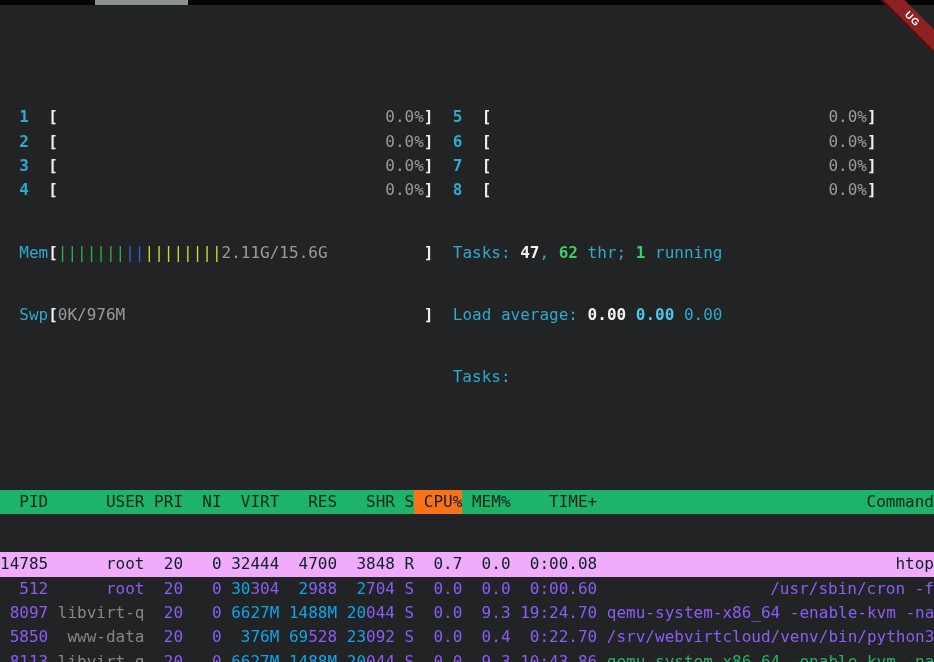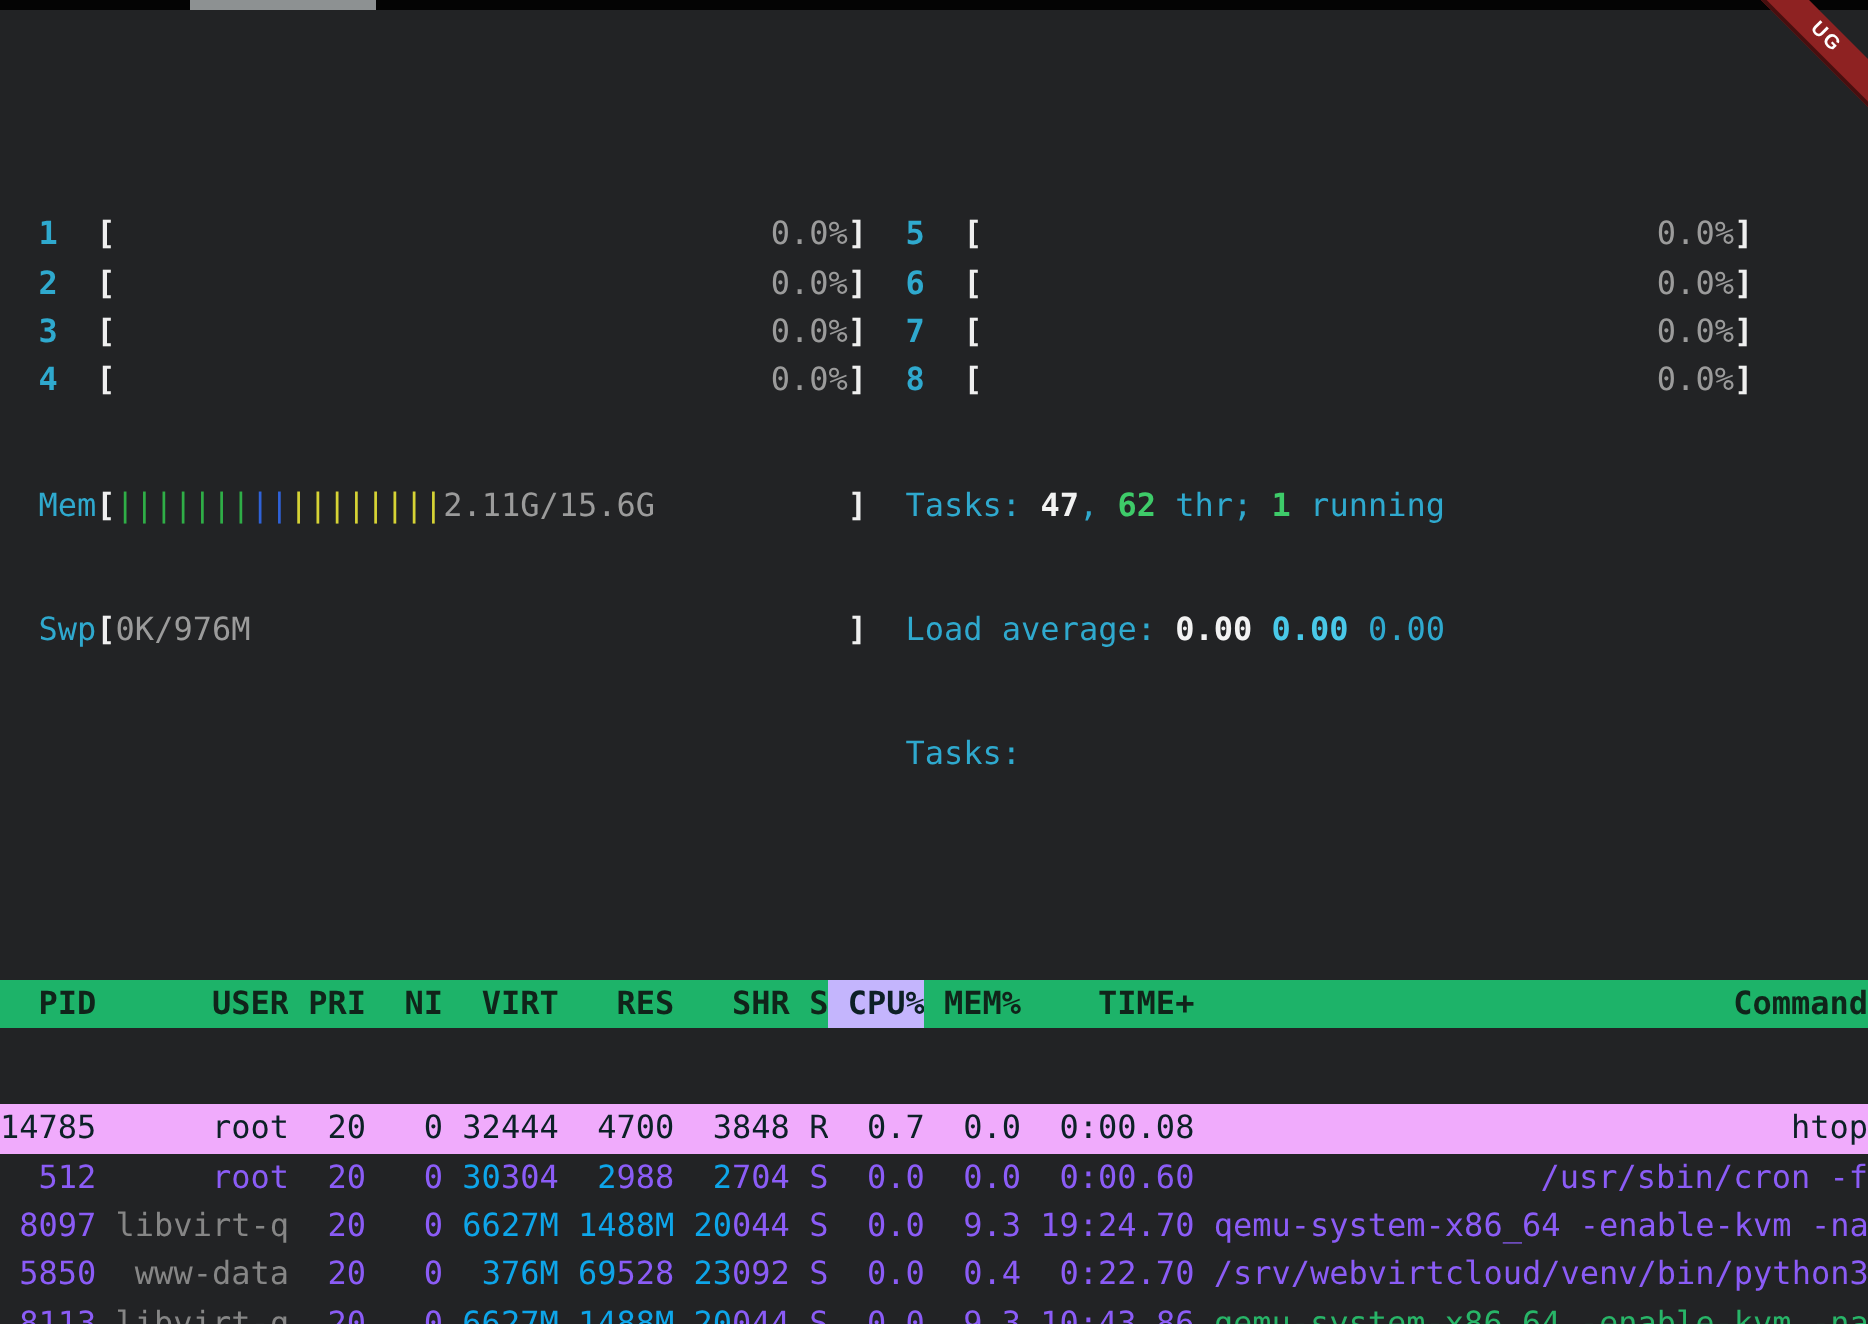--- a/index.html
+++ b/index.html
@@ -25,23 +25,23 @@
   .c-gray{color:#9b9b9b;}
   .c-dim{color:#868686;}
   .c-num{color:#0ea5e9;}
   .c-white{color:#8b5cf6;}
   .c-green{color:#28b568;}
   .bracket{color:#efefef;font-weight:bold;}
   .meter-id{color:#2fa9ce;font-weight:bold;}
   .bar-g{color:#2fae47;}
   .bar-b{color:#2f62d8;}
   .bar-y{color:#d6d335;}
-  .header{background:#1db369;font-weight:bold;}
+  .header{background:#1db369;}
   .header span{color:#10241a;}
-  .header .sort-col{background:#c4b5fd;color:#0d2026;}
+  .header .sort-col{background:#f97316;color:#0d2026;}
   .proc.selected{background:#f0abfc;}
   .proc.selected span{color:#0c2127 !important;font-weight:normal !important;}
   .cmd-cell{flex:1 1 auto !important;}
   .ribbon-wrap{position:absolute;top:0;right:0;width:54px;height:54px;overflow:hidden;z-index:5;}
   .ribbon{position:absolute;top:11px;right:-30px;width:104px;transform:rotate(45deg);
           background:#8e2222;border-bottom:2px solid #470f0f;color:#fff;
           font-family:"Liberation Sans",sans-serif;font-weight:bold;font-size:10px;
           letter-spacing:1px;text-align:center;padding:2px 0 2px 0;}
 </style>
 </head>

